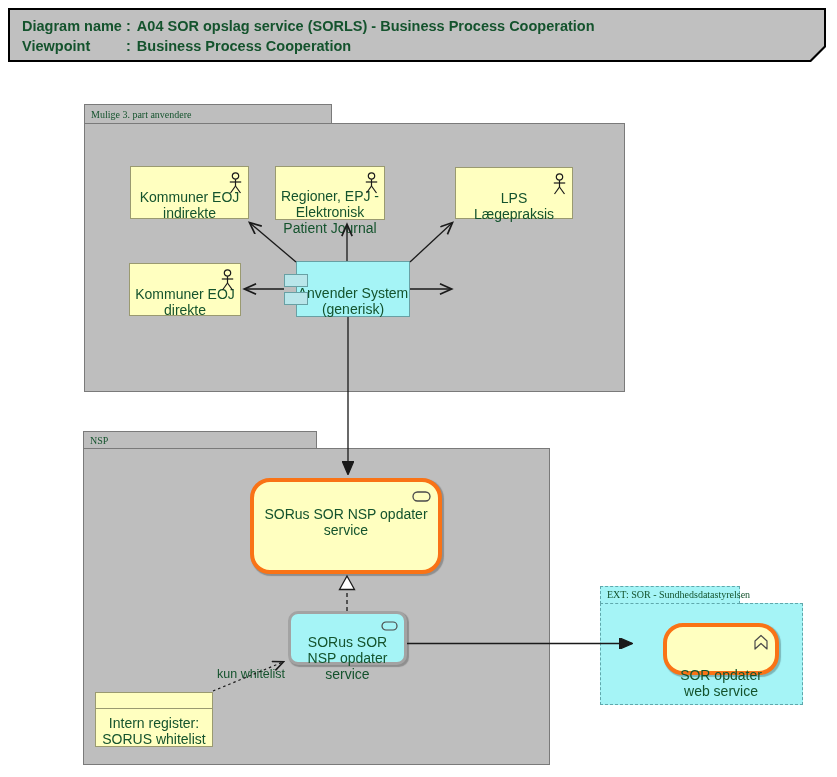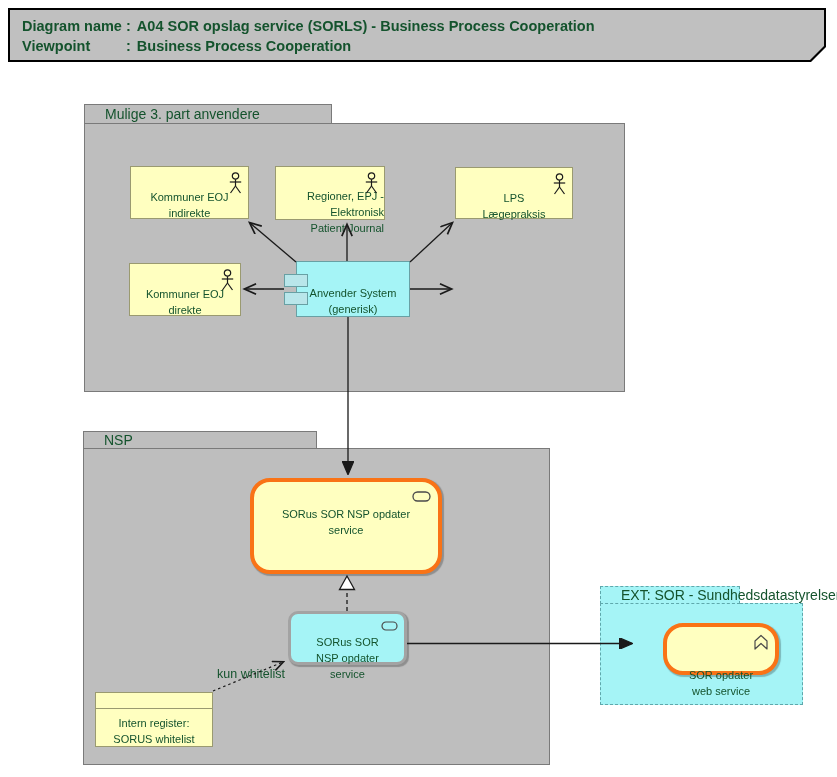--- a/index.html
+++ b/index.html
@@ -20,34 +20,34 @@
     clip-path:polygon(0 0,100% 0,100% calc(100% - 14px),calc(100% - 14px) 100%,0 100%);
     padding:6px 0 0 12px;box-sizing:border-box;
     font-size:14.5px;font-weight:bold;line-height:20px;
   }
   .t-row{display:flex;}
   .t-label{display:inline-block;width:104px;flex:0 0 104px;}
   .t-sep{display:inline-block;margin-right:6px;}
   
   .grp-tab{
     position:absolute;background:#bebebe;border:1px solid #7a7a7a;
-    box-sizing:border-box;font-size:14px;line-height:18px;
-    padding-left:20px;white-space:nowrap;overflow:visible;z-index:1;
+    box-sizing:border-box;font-size:10px;line-height:18px;
+    padding-left:6px;white-space:nowrap;overflow:visible;z-index:1;font-family:Liberation Serif, serif;
   }
   .grp-body{
     position:absolute;background:#bebebe;border:1px solid #7a7a7a;
     box-sizing:border-box;z-index:0;
   }
   .grp-tab.ext, .grp-body.ext{
     background:#a5f4f6;border:1px dashed #5fa8ac;
   }
   
   .node{
     position:absolute;box-sizing:border-box;z-index:2;
-    font-size:11px;line-height:16px;text-align:center;
+    font-size:14px;line-height:16px;text-align:center;
     white-space:pre-line;
   }
   .rect-y{background:#ffffc0;border:1px solid #9a9a70;padding-top:6px;}
   .round-y{background:#ffffc0;border:4px solid #f97316;border-radius:20px;
     padding-top:8px;box-shadow:1.5px 1.5px 1px rgba(0,0,0,0.25);text-align:center;}
   .round-c{background:#a5f4f6;border:3px solid #a3a3a3;border-radius:10px;
     padding-top:6px;box-shadow:1.5px 1.5px 1px rgba(0,0,0,0.25);}
   .rect-c{background:#a5f4f6;border:1px solid #68a0a4;padding-top:7px;}
   .obj-divider{
     position:absolute;left:0;right:0;top:15px;height:0;
@@ -96,21 +96,21 @@
 indirekte</span>
     <svg class="icon-tr" width="13" height="22" viewBox="0 0 13 22">
       <circle cx="6.5" cy="4" r="3.2" fill="none" stroke="#1a1a1a" stroke-width="1.2"></circle>
       <line x1="6.5" y1="7.2" x2="6.5" y2="14" stroke="#1a1a1a" stroke-width="1.2"></line>
       <line x1="0.8" y1="10" x2="12.2" y2="10" stroke="#1a1a1a" stroke-width="1.2"></line>
       <line x1="6.5" y1="14" x2="1.5" y2="21" stroke="#1a1a1a" stroke-width="1.2"></line>
       <line x1="6.5" y1="14" x2="11.5" y2="21" stroke="#1a1a1a" stroke-width="1.2"></line>
     </svg>
   </div>
 
-  <div class="node rect-y" style="left:275px;top:166px;width:110px;height:54px;padding-top:5px;text-align:right;">
+  <div class="node rect-y" style="left:275px;top:166px;width:110px;height:54px;padding-top:5px;">
     <span>Regioner, EPJ -
 Elektronisk
 Patient Journal</span>
     <svg class="icon-tr" width="13" height="22" viewBox="0 0 13 22">
       <circle cx="6.5" cy="4" r="3.2" fill="none" stroke="#1a1a1a" stroke-width="1.2"></circle>
       <line x1="6.5" y1="7.2" x2="6.5" y2="14" stroke="#1a1a1a" stroke-width="1.2"></line>
       <line x1="0.8" y1="10" x2="12.2" y2="10" stroke="#1a1a1a" stroke-width="1.2"></line>
       <line x1="6.5" y1="14" x2="1.5" y2="21" stroke="#1a1a1a" stroke-width="1.2"></line>
       <line x1="6.5" y1="14" x2="11.5" y2="21" stroke="#1a1a1a" stroke-width="1.2"></line>
     </svg>

